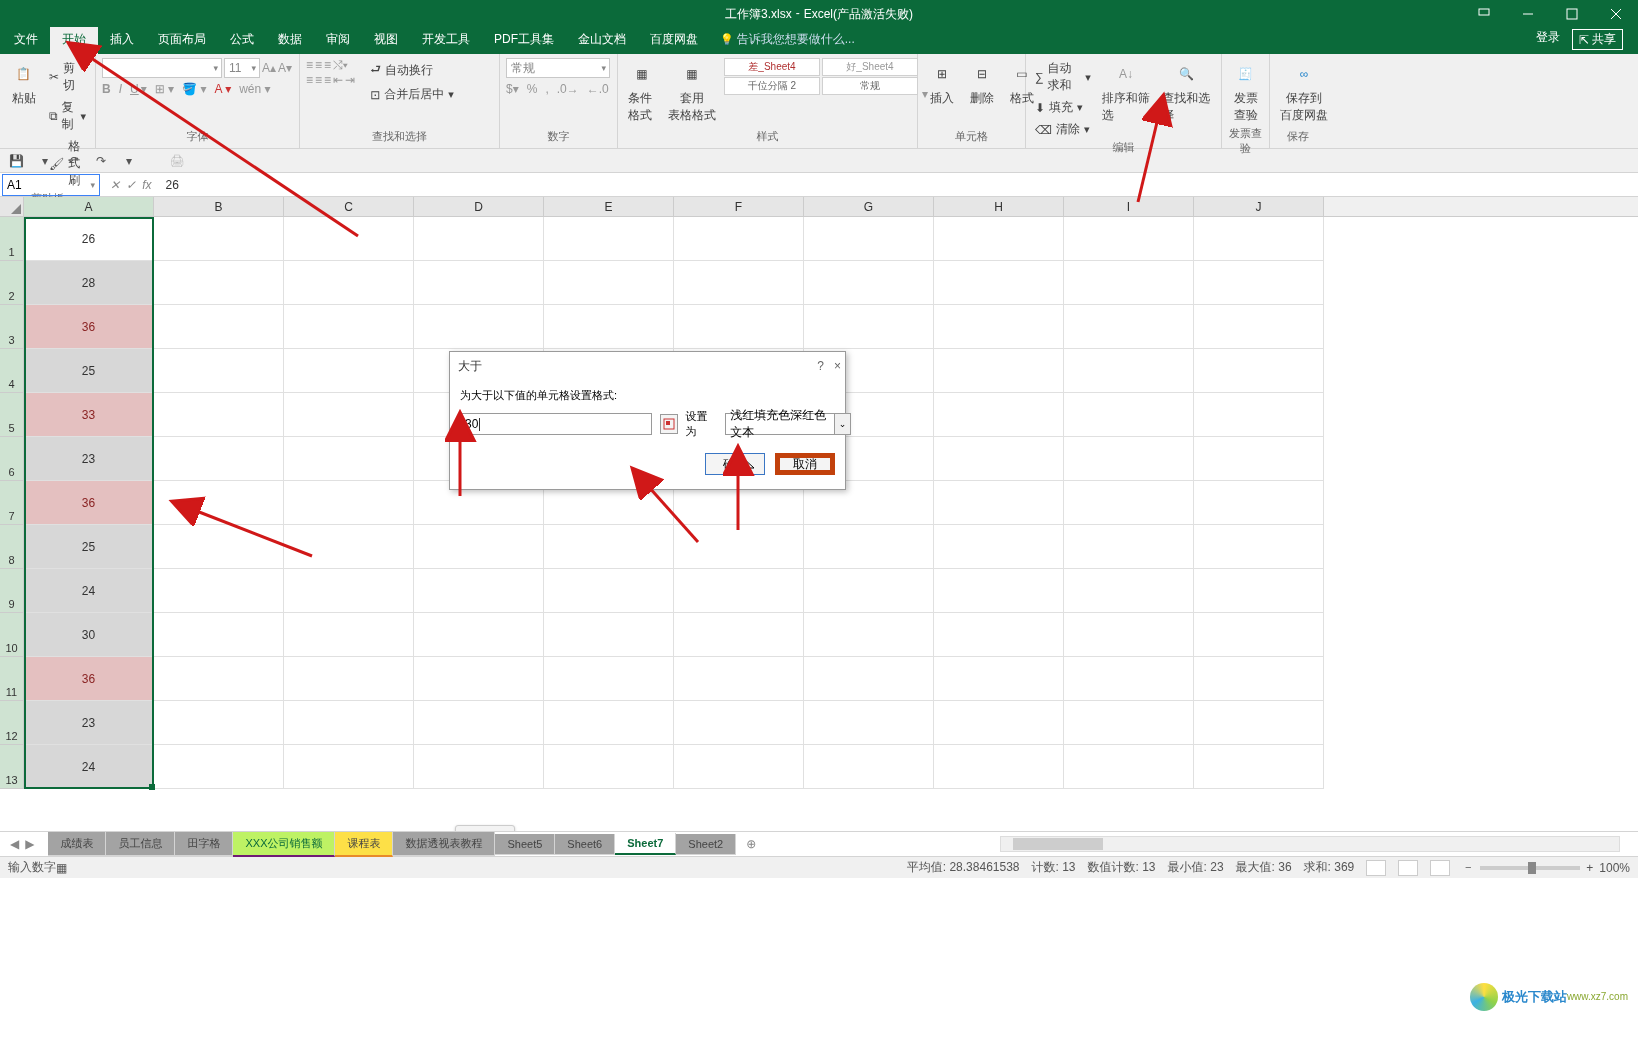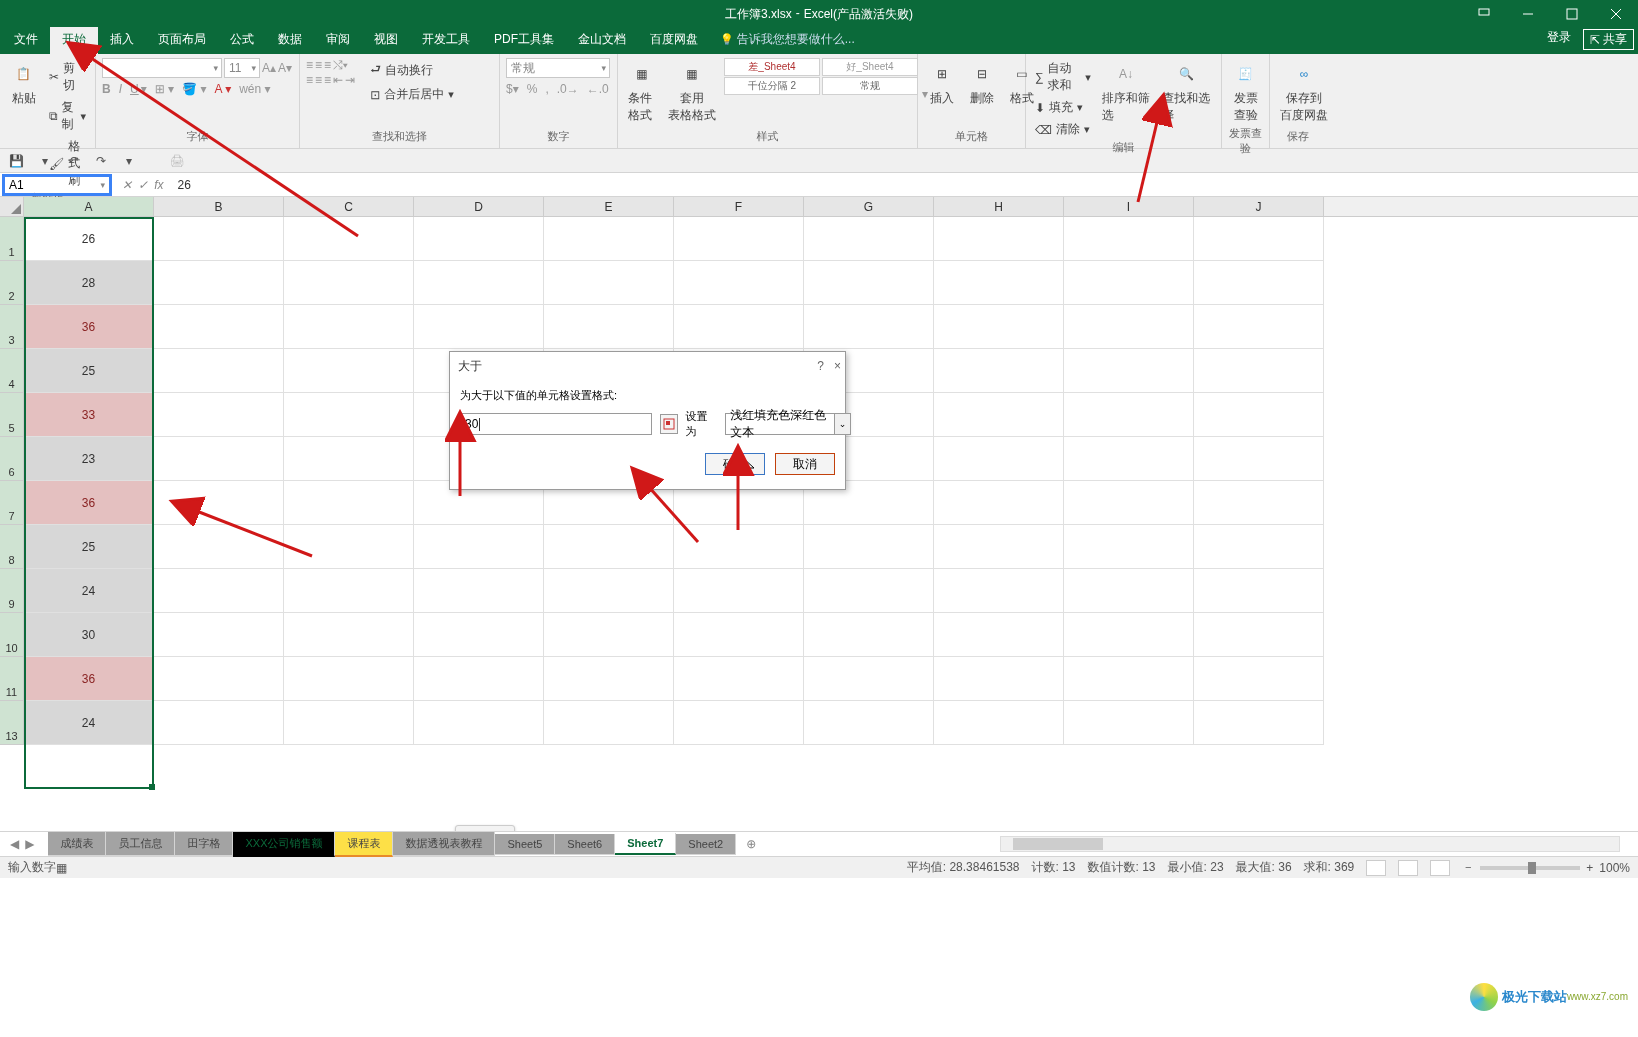--- a/index.html
+++ b/index.html
@@ -8,41 +8,41 @@
 .titlebar .center{position:absolute;left:50%;transform:translateX(-50%);display:flex;gap:4px}
 .titlebar .right{position:absolute;right:0;display:flex;align-items:center}
 .winbtn{width:44px;height:28px;display:flex;align-items:center;justify-content:center;color:#fff}
 .winbtn svg{width:10px;height:10px}
 .system-icon{width:28px;height:28px;display:flex;align-items:center;justify-content:center}
 .menubar{height:26px;background:#0b6a3a;display:flex;align-items:flex-end;padding-left:2px;position:relative}
 .menutab{padding:4px 12px 6px;color:#fff;cursor:pointer}
 .menutab.file{background:#0b6a3a;color:#fff}
 .menutab.active{background:#f0f0f0;color:#0b6a3a}
 .menubar .tell{color:#cde;padding:4px 10px 6px;font-size:11px}
-.menubar .rightside{position:absolute;right:4px;bottom:4px;display:flex;gap:12px;color:#fff}
+.menubar .rightside{position:absolute;right:15px;bottom:4px;display:flex;gap:12px;color:#fff}
 .rightside .share{border:1px solid #fff;padding:1px 6px;display:flex;align-items:center;gap:3px}
 .ribbon{height:95px;background:#f0f0f0;border-bottom:1px solid #d4d4d4;display:flex}
 .rgroup{border-right:1px solid #d4d4d4;padding:2px 6px;display:flex;flex-direction:column;justify-content:space-between}
 .rgroup .glabel{text-align:center;color:#666;font-size:11px;padding-bottom:2px}
 .rgroup .gbody{flex:1;display:flex;align-items:flex-start;gap:4px;padding-top:2px}
 .bigbtn{display:flex;flex-direction:column;align-items:center;gap:2px;padding:2px 4px;color:#444}
 .bigbtn .ic{width:28px;height:28px;display:flex;align-items:center;justify-content:center}
 .smbtn{display:flex;align-items:center;gap:4px;padding:2px 3px;color:#444;font-size:11px}
 .stack{display:flex;flex-direction:column;gap:1px}
 .fontbox{display:flex;gap:2px;align-items:center}
 .combo{border:1px solid #c8c8c8;background:#fff;height:20px;display:flex;align-items:center;padding:0 16px 0 4px;position:relative;color:#888}
 .combo::after{content:"▾";position:absolute;right:3px;color:#888;font-size:9px}
 .row{display:flex;gap:2px;align-items:center}
 .stylecell{border:1px solid #d0d0d0;background:#fff;width:96px;height:18px;display:flex;align-items:center;justify-content:center;font-size:10px;color:#666}
 .stylecell.red{color:#b03030}
 .stylecell.grey{color:#999}
 .qat{height:24px;background:#f0f0f0;border-bottom:1px solid #d4d4d4;display:flex;align-items:center;gap:10px;padding:0 8px}
 .qat .qbtn{width:18px;height:18px;display:flex;align-items:center;justify-content:center;color:#555}
 .formulabar{height:24px;background:#fff;border-bottom:1px solid #d4d4d4;display:flex;align-items:center}
-.namebox{width:110px;height:22px;border:3px solid #3b82f6;margin:1px 2px;padding:0 4px;display:flex;align-items:center;justify-content:space-between;position:relative}
+.namebox{width:98px;height:22px;border:1px solid #3b82f6;margin:1px 2px;padding:0 4px;display:flex;align-items:center;justify-content:space-between;position:relative}
 .namebox::after{content:"▾";color:#888;font-size:9px}
 .fxbtns{display:flex;gap:6px;padding:0 8px;color:#888;align-items:center}
 .fxbtns span{font-style:italic}
 .fxinput{flex:1;padding:0 6px;color:#333}
 .sheet{position:relative;height:634px;overflow:hidden}
 .colhdr{display:flex;height:20px;background:#f0f0f0;border-bottom:1px solid #ccc}
 .corner{width:24px;border-right:1px solid #ccc;background:#e6e6e6;position:relative}
 .corner::after{content:"";position:absolute;right:2px;bottom:2px;border:5px solid transparent;border-right-color:#888;border-bottom-color:#888}
 .ch{width:130px;border-right:1px solid #ccc;text-align:center;line-height:20px;color:#333;background:#e6e6e6}
 .ch.sel{background:#cfe3d2}
@@ -51,21 +51,21 @@
 .rh{width:24px;border-right:1px solid #ccc;border-bottom:1px solid #ccc;background:#cfe3d2;text-align:center;display:flex;align-items:flex-end;justify-content:center;padding-bottom:2px;color:#333;font-size:11px}
 .td{width:130px;border-right:1px solid #e0e0e0;border-bottom:1px solid #e0e0e0;display:flex;align-items:center;justify-content:center;color:#333}
 .selcol{background:#d7d7d7}
 .hl{background:#e4c0c0;color:#8a2323}
 .selborder{position:absolute;left:24px;top:20px;width:130px;height:572px;border:2px solid #0b6a3a;pointer-events:none}
 .selborder::after{content:"";position:absolute;right:-3px;bottom:-3px;width:6px;height:6px;background:#0b6a3a}
 .ime{position:absolute;left:455px;top:628px;background:#f3f3f3;border:1px solid #ccc;border-radius:3px;padding:3px 10px;font-size:11px;color:#555;box-shadow:0 1px 3px rgba(0,0,0,0.2)}
 .sheettabs{height:25px;background:#fff;border-top:1px solid #d4d4d4;display:flex;align-items:center;padding-left:10px;position:relative}
 .tabnav{display:flex;gap:6px;color:#888;padding-right:14px}
 .stab{padding:4px 12px;border-right:1px solid #d4d4d4;color:#444;background:#a3a3a3;font-size:11px;border-bottom:1px solid #d4d4d4}
-.stab.hl1{background:#000000;border-bottom:2px solid #000000;color:#0b6a3a}
+.stab.hl1{background:#bef264;border-bottom:2px solid #701a75;color:#0b6a3a}
 .stab.hl2{background:#fde047;border-bottom:2px solid #e88a2a}
 .stab.active{background:#fff;border-bottom:2px solid #0b6a3a;color:#0b6a3a;font-weight:bold}
 .addsheet{padding:4px 10px;color:#888}
 .hscroll{position:absolute;right:18px;top:4px;width:620px;height:16px;background:#f0f0f0;border:1px solid #ddd}
 .hscroll .thumb{position:absolute;left:12px;top:1px;width:90px;height:12px;background:#cdcdcd}
 .statusbar{height:22px;background:#f0f0f0;border-top:1px solid #d4d4d4;display:flex;align-items:center;justify-content:space-between;padding:0 8px;color:#555;font-size:11px}
 .statusbar .left{display:flex;align-items:center}
 .statusbar .right{display:flex;gap:12px;align-items:center}
 .viewbtn{width:20px;height:16px;border:1px solid #ccc;background:#fff}
 .zoom{display:flex;align-items:center;gap:6px}
@@ -75,21 +75,21 @@
 .dlgtitle{height:28px;display:flex;align-items:center;padding:0 8px;font-size:12px;color:#333;position:relative}
 .dlgtitle .dbtns{position:absolute;right:4px;display:flex;gap:10px;color:#666}
 .dlgbody{padding:8px 10px 14px}
 .dlgrow{display:flex;align-items:center;gap:8px;margin-top:6px}
 .dlginput{border:1px solid #9a9a9a;height:22px;width:200px;padding:0 4px;display:flex;align-items:center;position:relative}
 .dlginput .caret{border-left:1px solid #333;height:13px;margin-left:1px;animation:blink 1s infinite}
 .refbtn{width:18px;height:20px;border:1px solid #9a9a9a;background:#f4f4f4;display:flex;align-items:center;justify-content:center}
 .dlgcombo{border:1px solid #9a9a9a;height:22px;width:114px;display:flex;align-items:center;padding:0 4px;position:relative;font-size:11px}
 .dlgcombo .arrow{position:absolute;right:-17px;top:-1px;width:17px;height:22px;border:1px solid #9a9a9a;background:#f0f0f0;display:flex;align-items:center;justify-content:center;font-size:9px}
 .dlgbtns{display:flex;justify-content:flex-end;gap:10px;margin-top:14px}
-.dbtn{border:1px solid #c2410c;width:60px;height:22px;display:flex;align-items:center;justify-content:center;background:#f4f4f4}
+.dbtn{border:5px solid #c2410c;width:60px;height:22px;display:flex;align-items:center;justify-content:center;background:#f4f4f4}
 .dbtn.primary{border:1px solid #3a76c4}
 .cursor{position:absolute;left:743px;top:458px;pointer-events:none}
 .arrow-ann{position:absolute;pointer-events:none}
 .watermark{position:absolute;right:10px;bottom:26px;display:flex;align-items:center;gap:4px}
 .watermark .logo{width:28px;height:28px;border-radius:50%;background:conic-gradient(#ffdf40,#8ed24a,#3bb1e4,#ffdf40)}
 .watermark .txt{display:flex;flex-direction:row;line-height:12px}
 .watermark .l1{color:#2a88cc;font-size:13px;font-weight:bold}
 .watermark .l2{color:#8aa832;font-size:10px}
 @keyframes blink{50%{opacity:0}}
 svg{overflow:visible}
@@ -489,20 +489,33 @@
         <div class="td"></div>
         <div class="td"></div>
         <div class="td"></div>
         <div class="td"></div>
         <div class="td"></div>
         <div class="td"></div>
         <div class="td"></div>
         <div class="td"></div>
       </div>
       <div class="tr">
+        <div class="rh">12</div>
+        <div class="td selcol">23</div>
+        <div class="td"></div>
+        <div class="td"></div>
+        <div class="td"></div>
+        <div class="td"></div>
+        <div class="td"></div>
+        <div class="td"></div>
+        <div class="td"></div>
+        <div class="td"></div>
+        <div class="td"></div>
+      </div>
+      <div class="tr">
         <div class="rh">13</div>
         <div class="td selcol">24</div>
         <div class="td"></div>
         <div class="td"></div>
         <div class="td"></div>
         <div class="td"></div>
         <div class="td"></div>
         <div class="td"></div>
         <div class="td"></div>
         <div class="td"></div>

